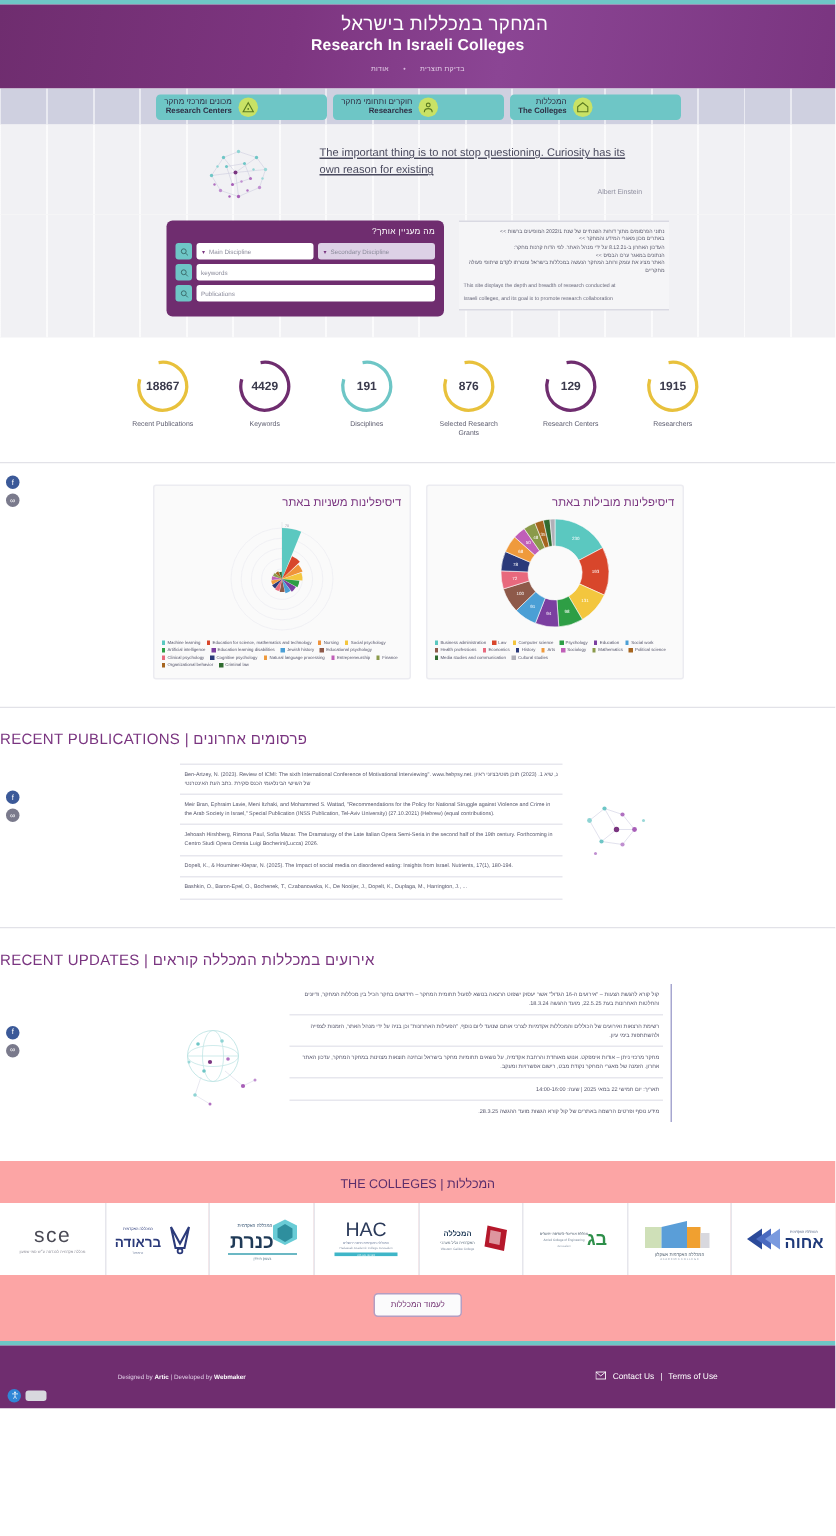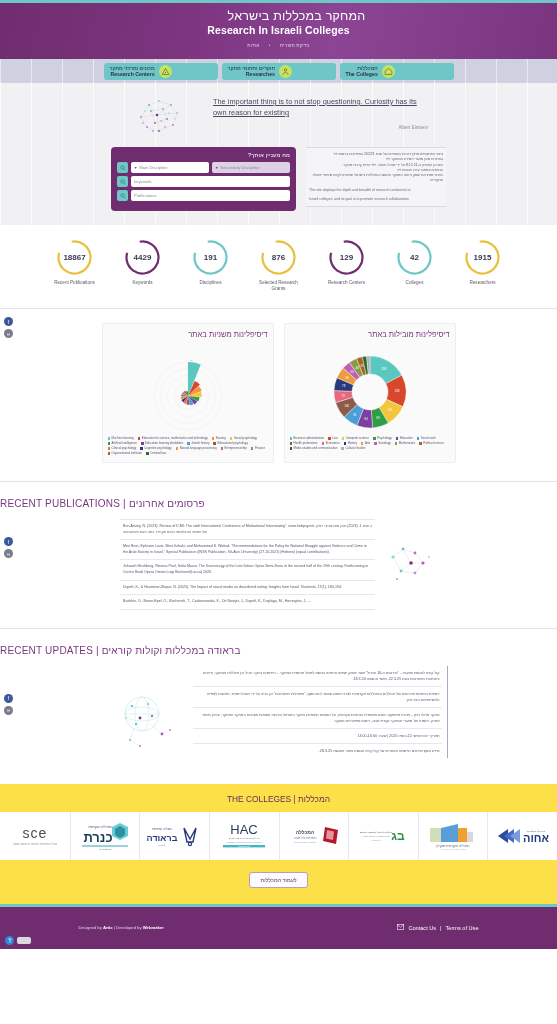--- a/index.html
+++ b/index.html
@@ -188,21 +188,21 @@
   .chartsband {
     background: #ffffff; padding: 14px 0 18px 0;
     display:flex; justify-content: center; gap: 10px; position: relative;
   }
   .chartcard {
     width: 172px; background: #fafafa; border: 1px solid #ececf1;
     border-radius: 2px; padding: 6px 5px;
   }
   .chart-title {
     font-size: 7.6px; color: #7a3580; text-align: right; direction: rtl;
-    margin-bottom: 12px;
+    margin-bottom: 2px;
   }
   .chart-area { height: 82px; display:flex; align-items:center; justify-content:center; }
   .legend { margin-top: 3px; direction: ltr; }
   .legend-row { display: flex; flex-wrap: wrap; gap: 0 4px; }
   .lg {
     display: inline-flex; align-items: center; gap: 1.5px;
     font-size: 2.9px; color: #55556a; line-height: 5px; white-space: nowrap;
   }
   .lg i { width: 2.6px; height: 2.6px; display:inline-block; flex:0 0 auto; }
 
@@ -226,21 +226,21 @@
   .updfig { width: 75px; height: 70px; align-self:flex-start; margin-top: 22px; }
   .updlist { width: 255px; border-right: 1.5px solid #a7a7d0; padding-right: 5px; direction: rtl; }
   .upditem {
     border-bottom: 1px solid #e7e7ee;
     padding: 4px 2px; font-size: 3.7px; line-height: 6px;
     color: #55556a; text-align: right; direction: rtl;
   }
   .upditem:last-child { border-bottom: none; }
 
   
-  .collband { background: #fde047; padding: 10px 0 16px 0; text-align:center; }
+  .collband { background: #fca5a5; padding: 10px 0 16px 0; text-align:center; }
   .coll-title { font-size: 8.4px; color: #5a2d6b; direction: rtl; margin-bottom: 8px; }
   .logos { display: flex; justify-content: center; }
   .logo {
     width: 69.6px; height: 48px; background: #fff;
     border-left: 1px solid #e6e6ec;
     display:flex; align-items:center; justify-content:center;
   }
   .logo:first-child { border-left: none; }
   .logo svg { display:block; }
   .coll-btn {
@@ -465,29 +465,20 @@
         <svg width="37" height="37" viewBox="0 0 37 37">
           <circle cx="18.5" cy="18.5" r="16" fill="none" stroke="#6f2d6f" stroke-width="2.2" stroke-dasharray="82.4 100.5" transform="rotate(-100 18.5 18.5)" stroke-linecap="butt"></circle>
         </svg>
         <span class="ring-num">129</span>
       </div>
       <div class="stat-lab">Research Centers</div>
     </div>
     <div class="stat">
       <div class="ring">
         <svg width="37" height="37" viewBox="0 0 37 37">
-          <circle cx="18.5" cy="18.5" r="16" fill="none" stroke="#6ec6c6" stroke-width="2.2" stroke-dasharray="82.4 100.5" transform="rotate(-100 18.5 18.5)" stroke-linecap="butt"></circle>
-        </svg>
-        <span class="ring-num">42</span>
-      </div>
-      <div class="stat-lab">Colleges</div>
-    </div>
-    <div class="stat">
-      <div class="ring">
-        <svg width="37" height="37" viewBox="0 0 37 37">
           <circle cx="18.5" cy="18.5" r="16" fill="none" stroke="#e8c13c" stroke-width="2.2" stroke-dasharray="82.4 100.5" transform="rotate(-100 18.5 18.5)" stroke-linecap="butt"></circle>
         </svg>
         <span class="ring-num">1915</span>
       </div>
       <div class="stat-lab">Researchers</div>
     </div>
   </div>
 
 <div class="divider"></div>
 
@@ -725,21 +716,21 @@
       <circle cx="26" cy="26" r="1.8" fill="#7a3580"></circle>
       <circle cx="44" cy="20" r="1" fill="#9ad8d8"></circle>
         <circle cx="12" cy="42" r="1" fill="#c08fd0"></circle>
     </svg>
   </div>
 </div>
 
 <div class="divider"></div>
 
 <div class="sectionband">
-  <div class="sec-title">בראודה במכללות וקולות קוראים | RECENT UPDATES</div>
+  <div class="sec-title">אירועים במכללות המכללה קוראים | RECENT UPDATES</div>
 </div>
 <div class="updband">
   <div class="rail" style="top:28px;">
     <span class="rail-btn rail-fb">f</span>
     <span class="rail-btn rail-ln">∞</span>
   </div>
   <div class="updfig">
     <svg width="75" height="70" viewBox="0 0 75 70">
       <circle cx="32" cy="26" r="17" fill="none" stroke="#bfe4e4" stroke-width=".6"></circle>
       <ellipse cx="32" cy="26" rx="17" ry="7" fill="none" stroke="#bfe4e4" stroke-width=".5"></ellipse>
@@ -777,37 +768,37 @@
   <div class="logos">
 
     <div class="logo">
       <svg width="56" height="30" viewBox="0 0 56 30">
         <text x="28" y="17" text-anchor="middle" font-family="Liberation Sans, sans-serif" font-size="14" fill="#4a4a55" letter-spacing="1">sce</text>
         <text x="28" y="24" text-anchor="middle" font-family="Liberation Sans, sans-serif" font-size="2.6" fill="#8a8a95">מכללה אקדמית להנדסה ע״ש סמי שמעון</text>
       </svg>
     </div>
 
     <div class="logo">
+      <svg width="58" height="32" viewBox="0 0 58 32">
+        <text x="16" y="10" text-anchor="middle" font-family="Liberation Sans, sans-serif" font-size="2.6" fill="#2b3a7a">המכללה האקדמית</text>
+        <text x="16" y="21" text-anchor="middle" font-family="Liberation Sans, sans-serif" font-size="9" fill="#2b3a7a" font-weight="bold">בראודה</text>
+        <text x="16" y="26" text-anchor="middle" font-family="Liberation Sans, sans-serif" font-size="2.3" fill="#6a7a9a">כרמיאל</text>
+        <path d="M38 8 L44 19 L50 8 L47 22 L41 22 Z" fill="none" stroke="#2b3a7a" stroke-width="1.4"></path>
+        <circle cx="44" cy="24" r="1.6" fill="none" stroke="#2b3a7a" stroke-width="1.2"></circle>
+      </svg>
+    </div>
+
+    <div class="logo">
       <svg width="58" height="34" viewBox="0 0 58 34">
         <polygon points="44,4 52,8 52,17 44,21 36,17 36,8" fill="#4fc3cf" opacity=".85"></polygon>
         <polygon points="44,7 49,10 49,16 44,19 39,16 39,10" fill="#2e8f9e"></polygon>
         <text x="24" y="9" text-anchor="middle" font-family="Liberation Sans, sans-serif" font-size="3" fill="#2b4a6a">המכללה האקדמית</text>
         <text x="22" y="23" text-anchor="middle" font-family="Liberation Sans, sans-serif" font-size="13" fill="#1f3a57" font-weight="bold">כנרת</text>
         <line x1="6" y1="27" x2="52" y2="27" stroke="#3aa0b0" stroke-width="1"></line>
         <text x="29" y="31" text-anchor="middle" font-family="Liberation Sans, sans-serif" font-size="2.4" fill="#5a7a8a">בעמק הירדן</text>
-      </svg>
-    </div>
-
-    <div class="logo">
-      <svg width="58" height="32" viewBox="0 0 58 32">
-        <text x="16" y="10" text-anchor="middle" font-family="Liberation Sans, sans-serif" font-size="2.6" fill="#2b3a7a">המכללה האקדמית</text>
-        <text x="16" y="21" text-anchor="middle" font-family="Liberation Sans, sans-serif" font-size="9" fill="#2b3a7a" font-weight="bold">בראודה</text>
-        <text x="16" y="26" text-anchor="middle" font-family="Liberation Sans, sans-serif" font-size="2.3" fill="#6a7a9a">כרמיאל</text>
-        <path d="M38 8 L44 19 L50 8 L47 22 L41 22 Z" fill="none" stroke="#2b3a7a" stroke-width="1.4"></path>
-        <circle cx="44" cy="24" r="1.6" fill="none" stroke="#2b3a7a" stroke-width="1.2"></circle>
       </svg>
     </div>
 
     <div class="logo">
       <svg width="58" height="32" viewBox="0 0 58 32">
         <text x="29" y="14" text-anchor="middle" font-family="Liberation Sans, sans-serif" font-size="13" fill="#2b3a5a">HAC</text>
         <text x="29" y="19" text-anchor="middle" font-family="Liberation Sans, sans-serif" font-size="2.2" fill="#6a7a9a">המכללה האקדמית הדסה ירושלים</text>
         <text x="29" y="22.5" text-anchor="middle" font-family="Liberation Sans, sans-serif" font-size="2" fill="#8a96a8">Hadassah Academic College Jerusalem</text>
         <rect x="8" y="25" width="42" height="2.4" fill="#3fb6c8"></rect>
         <text x="29" y="27.1" text-anchor="middle" font-family="Liberation Sans, sans-serif" font-size="1.8" fill="#fff">מצוינות אקדמית</text>

